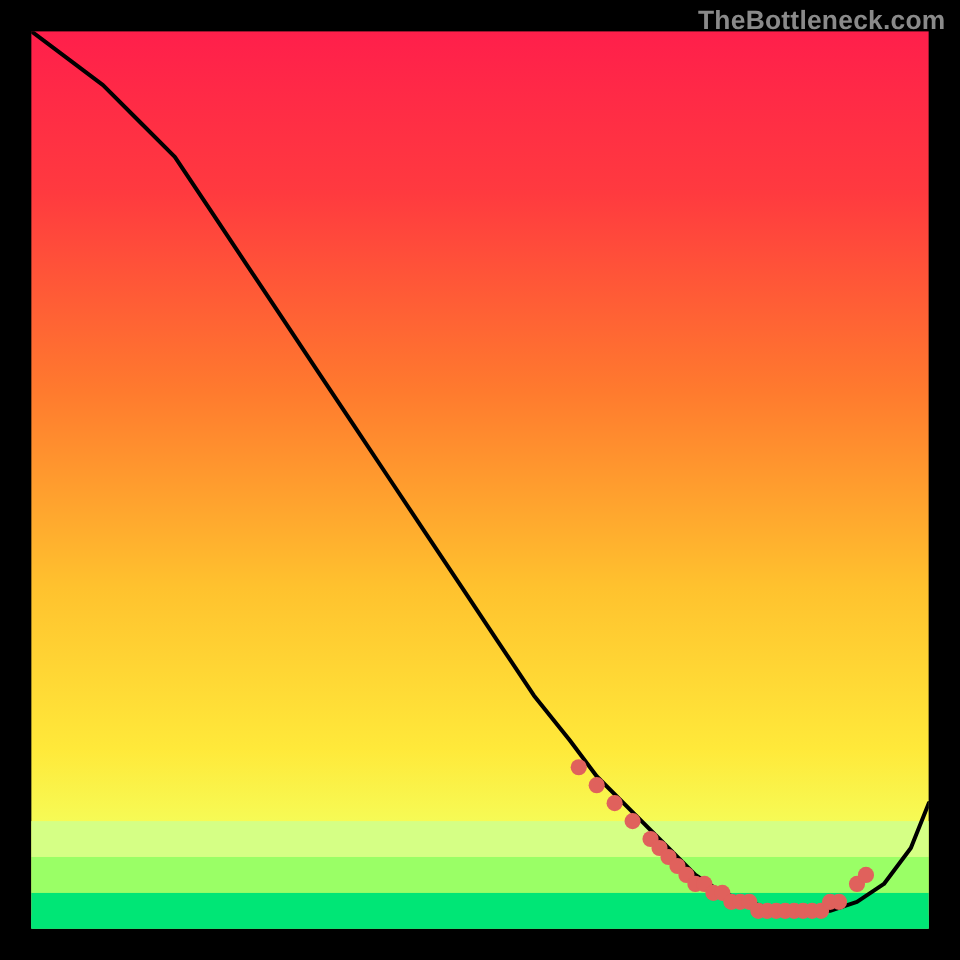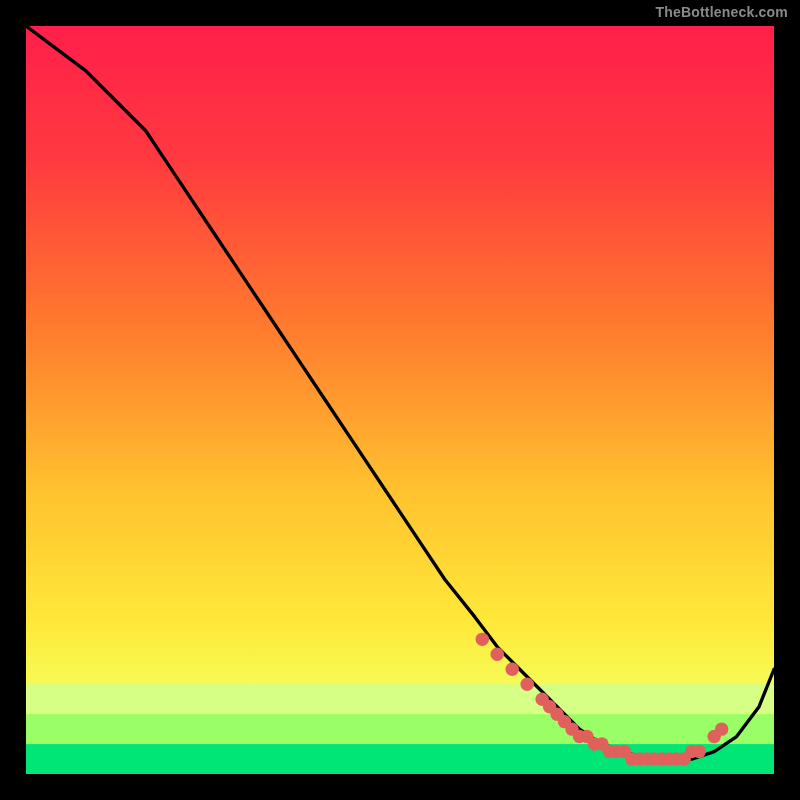--- a/index.html
+++ b/index.html
@@ -23,21 +23,21 @@
     left: 26px;
     top: 26px;
     width: 748px;
     height: 748px;
   }
   .watermark {
     position: absolute;
     top: 4px;
     right: 12px;
     font-family: Arial, Helvetica, sans-serif;
-    font-size: 14px;
+    font-size: 22px;
     font-weight: 600;
     color: #8a8a8a;
     letter-spacing: 0.2px;
   }
 </style>
 </head>
 <body>
 <div class="frame">
 
   <svg class="plot" viewBox="0 0 100 100" preserveAspectRatio="none">

